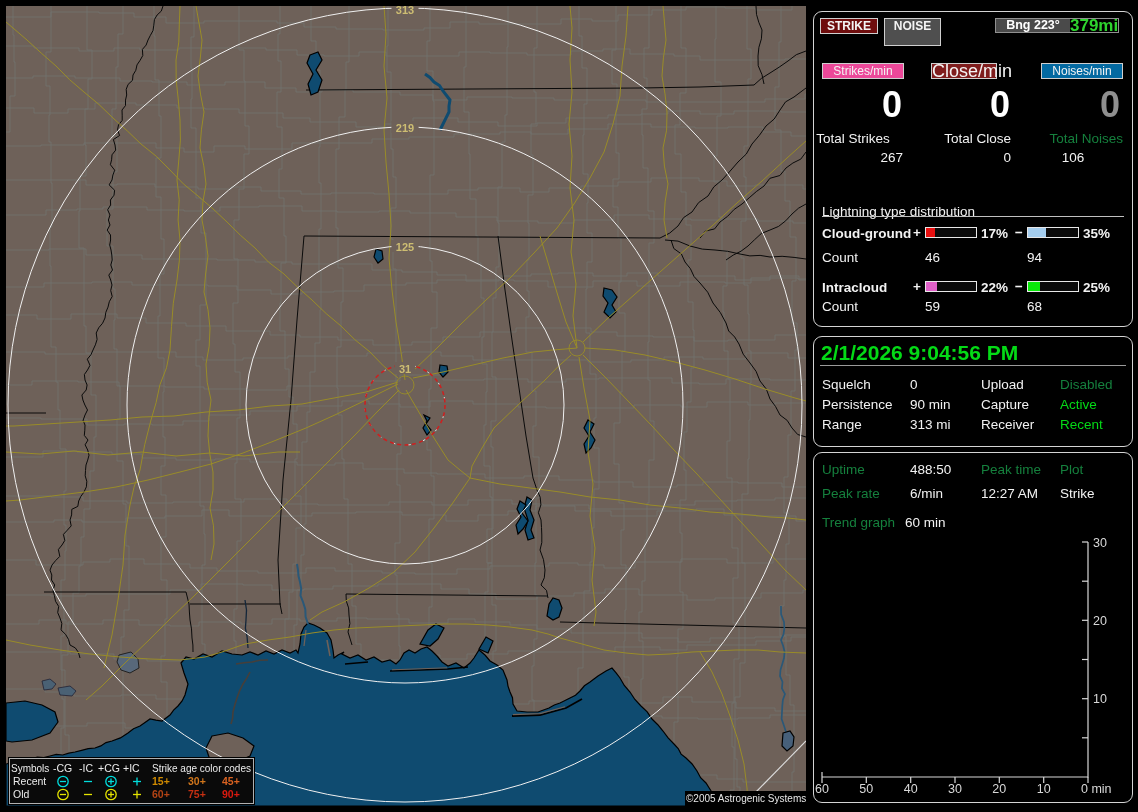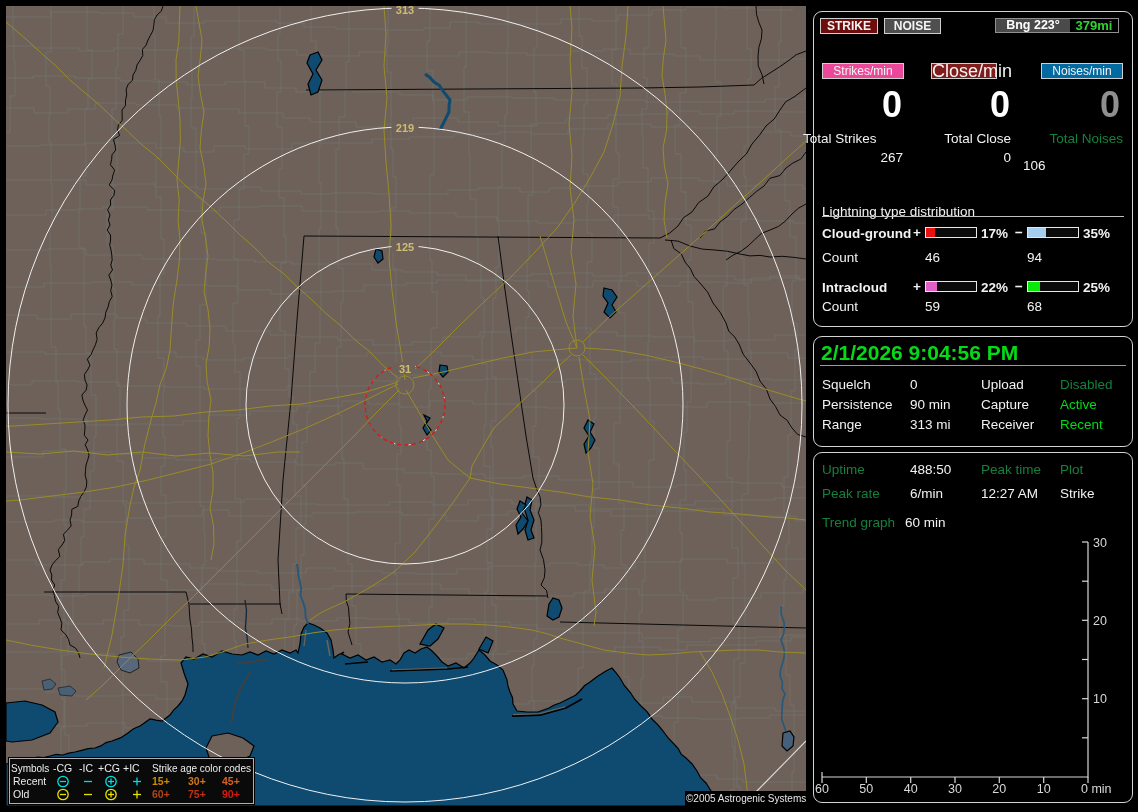--- a/index.html
+++ b/index.html
@@ -212,39 +212,39 @@
 <div class="abs" style="left:222px;top:775px;font-size:10.5px;font-weight:bold;color:#d96221">45+</div>
 <div class="abs" style="left:152px;top:788px;font-size:10.5px;font-weight:bold;color:#b54415">60+</div>
 <div class="abs" style="left:188px;top:788px;font-size:10.5px;font-weight:bold;color:#c63012">75+</div>
 <div class="abs" style="left:222px;top:788px;font-size:10.5px;font-weight:bold;color:#db1a10">90+</div>
 
 <div class="box" style="top:11px;height:316px"></div>
 <div class="box" style="top:336px;height:111px"></div>
 <div class="box" style="top:452px;height:351px"></div>
 
 <div class="btn" style="left:820px;top:18px;width:58px;height:16px;background:#6e0d0d;font-size:12px;line-height:14px">STRIKE</div>
-<div class="btn" style="left:884px;top:18px;width:57px;height:16px;background:#4f4f4f;font-size:12px;line-height:14px">NOISE</div>
+<div class="btn" style="left:884px;top:18px;width:57px;height:28px;background:#4f4f4f;font-size:12px;line-height:14px">NOISE</div>
 <div class="abs" style="left:995px;top:18px;width:124px;height:15px;border:1px solid #909090;background:#000"></div>
 <div class="abs" style="left:996px;top:19px;width:74px;height:13px;background:#4a4a4a;color:#fff;font-weight:bold;font-size:12.5px;line-height:13px;text-align:center">Bng 223°</div>
-<div class="abs" style="left:1070px;top:19px;width:48px;height:13px;color:#2ed32e;font-weight:bold;font-size:13px;line-height:13px;text-align:center">379mi</div>
+<div class="abs" style="left:1070px;top:19px;width:48px;height:13px;color:#2ed32e;font-weight:bold;font-size:17px;line-height:13px;text-align:center">379mi</div>
 
 <div class="btn" style="left:822px;top:63px;width:82px;height:16px;background:#ec4899;font-size:12px;font-weight:normal;line-height:14px">Strikes/min</div>
 <div class="btn" style="left:931px;top:63px;width:66px;height:16px;background:#7f1d1d;font-size:18px;font-weight:normal;line-height:14px">Close/min</div>
 <div class="btn" style="left:1041px;top:63px;width:82px;height:16px;background:#0369a1;font-size:12px;font-weight:normal;line-height:14px">Noises/min</div>
 
 <div class="abs" style="left:820px;top:84px;width:82px;text-align:right;font-size:36px;font-weight:bold;color:#fff">0</div>
 <div class="abs" style="left:928px;top:84px;width:82px;text-align:right;font-size:36px;font-weight:bold;color:#fff">0</div>
 <div class="abs" style="left:1038px;top:84px;width:82px;text-align:right;font-size:36px;font-weight:bold;color:#8f8f8f">0</div>
 
-<div class="abs t" style="left:803px;top:131px;width:100px;text-align:left">Total Strikes</div>
+<div class="abs t" style="left:803px;top:131px;width:100px;text-align:center">Total Strikes</div>
 <div class="abs t" style="left:911px;top:131px;width:100px;text-align:right">Total Close</div>
 <div class="abs t gy" style="left:1023px;top:131px;width:100px;text-align:right">Total Noises</div>
 <div class="abs t" style="left:803px;top:150px;width:100px;text-align:right">267</div>
 <div class="abs t" style="left:911px;top:150px;width:100px;text-align:right">0</div>
-<div class="abs t" style="left:1023px;top:158px;width:100px;text-align:left">106</div>
+<div class="abs t" style="left:1023px;top:150px;width:100px;text-align:center">106</div>
 
 <div class="abs t" style="left:822px;top:204px">Lightning type distribution</div>
 <div class="abs" style="left:822px;top:216px;width:302px;border-top:1px solid #c0c0c0"></div>
 
 <div class="abs t" style="left:822px;top:226px;font-weight:bold">Cloud-ground</div>
 <div class="abs t" style="left:913px;top:225px;font-weight:bold">+</div>
 <div class="bar" style="left:925px;top:227px">
     <i style="width:9px;background:#e81010"></i>
   </div>
 <div class="abs t" style="left:981px;top:226px;font-weight:bold">17%</div>

